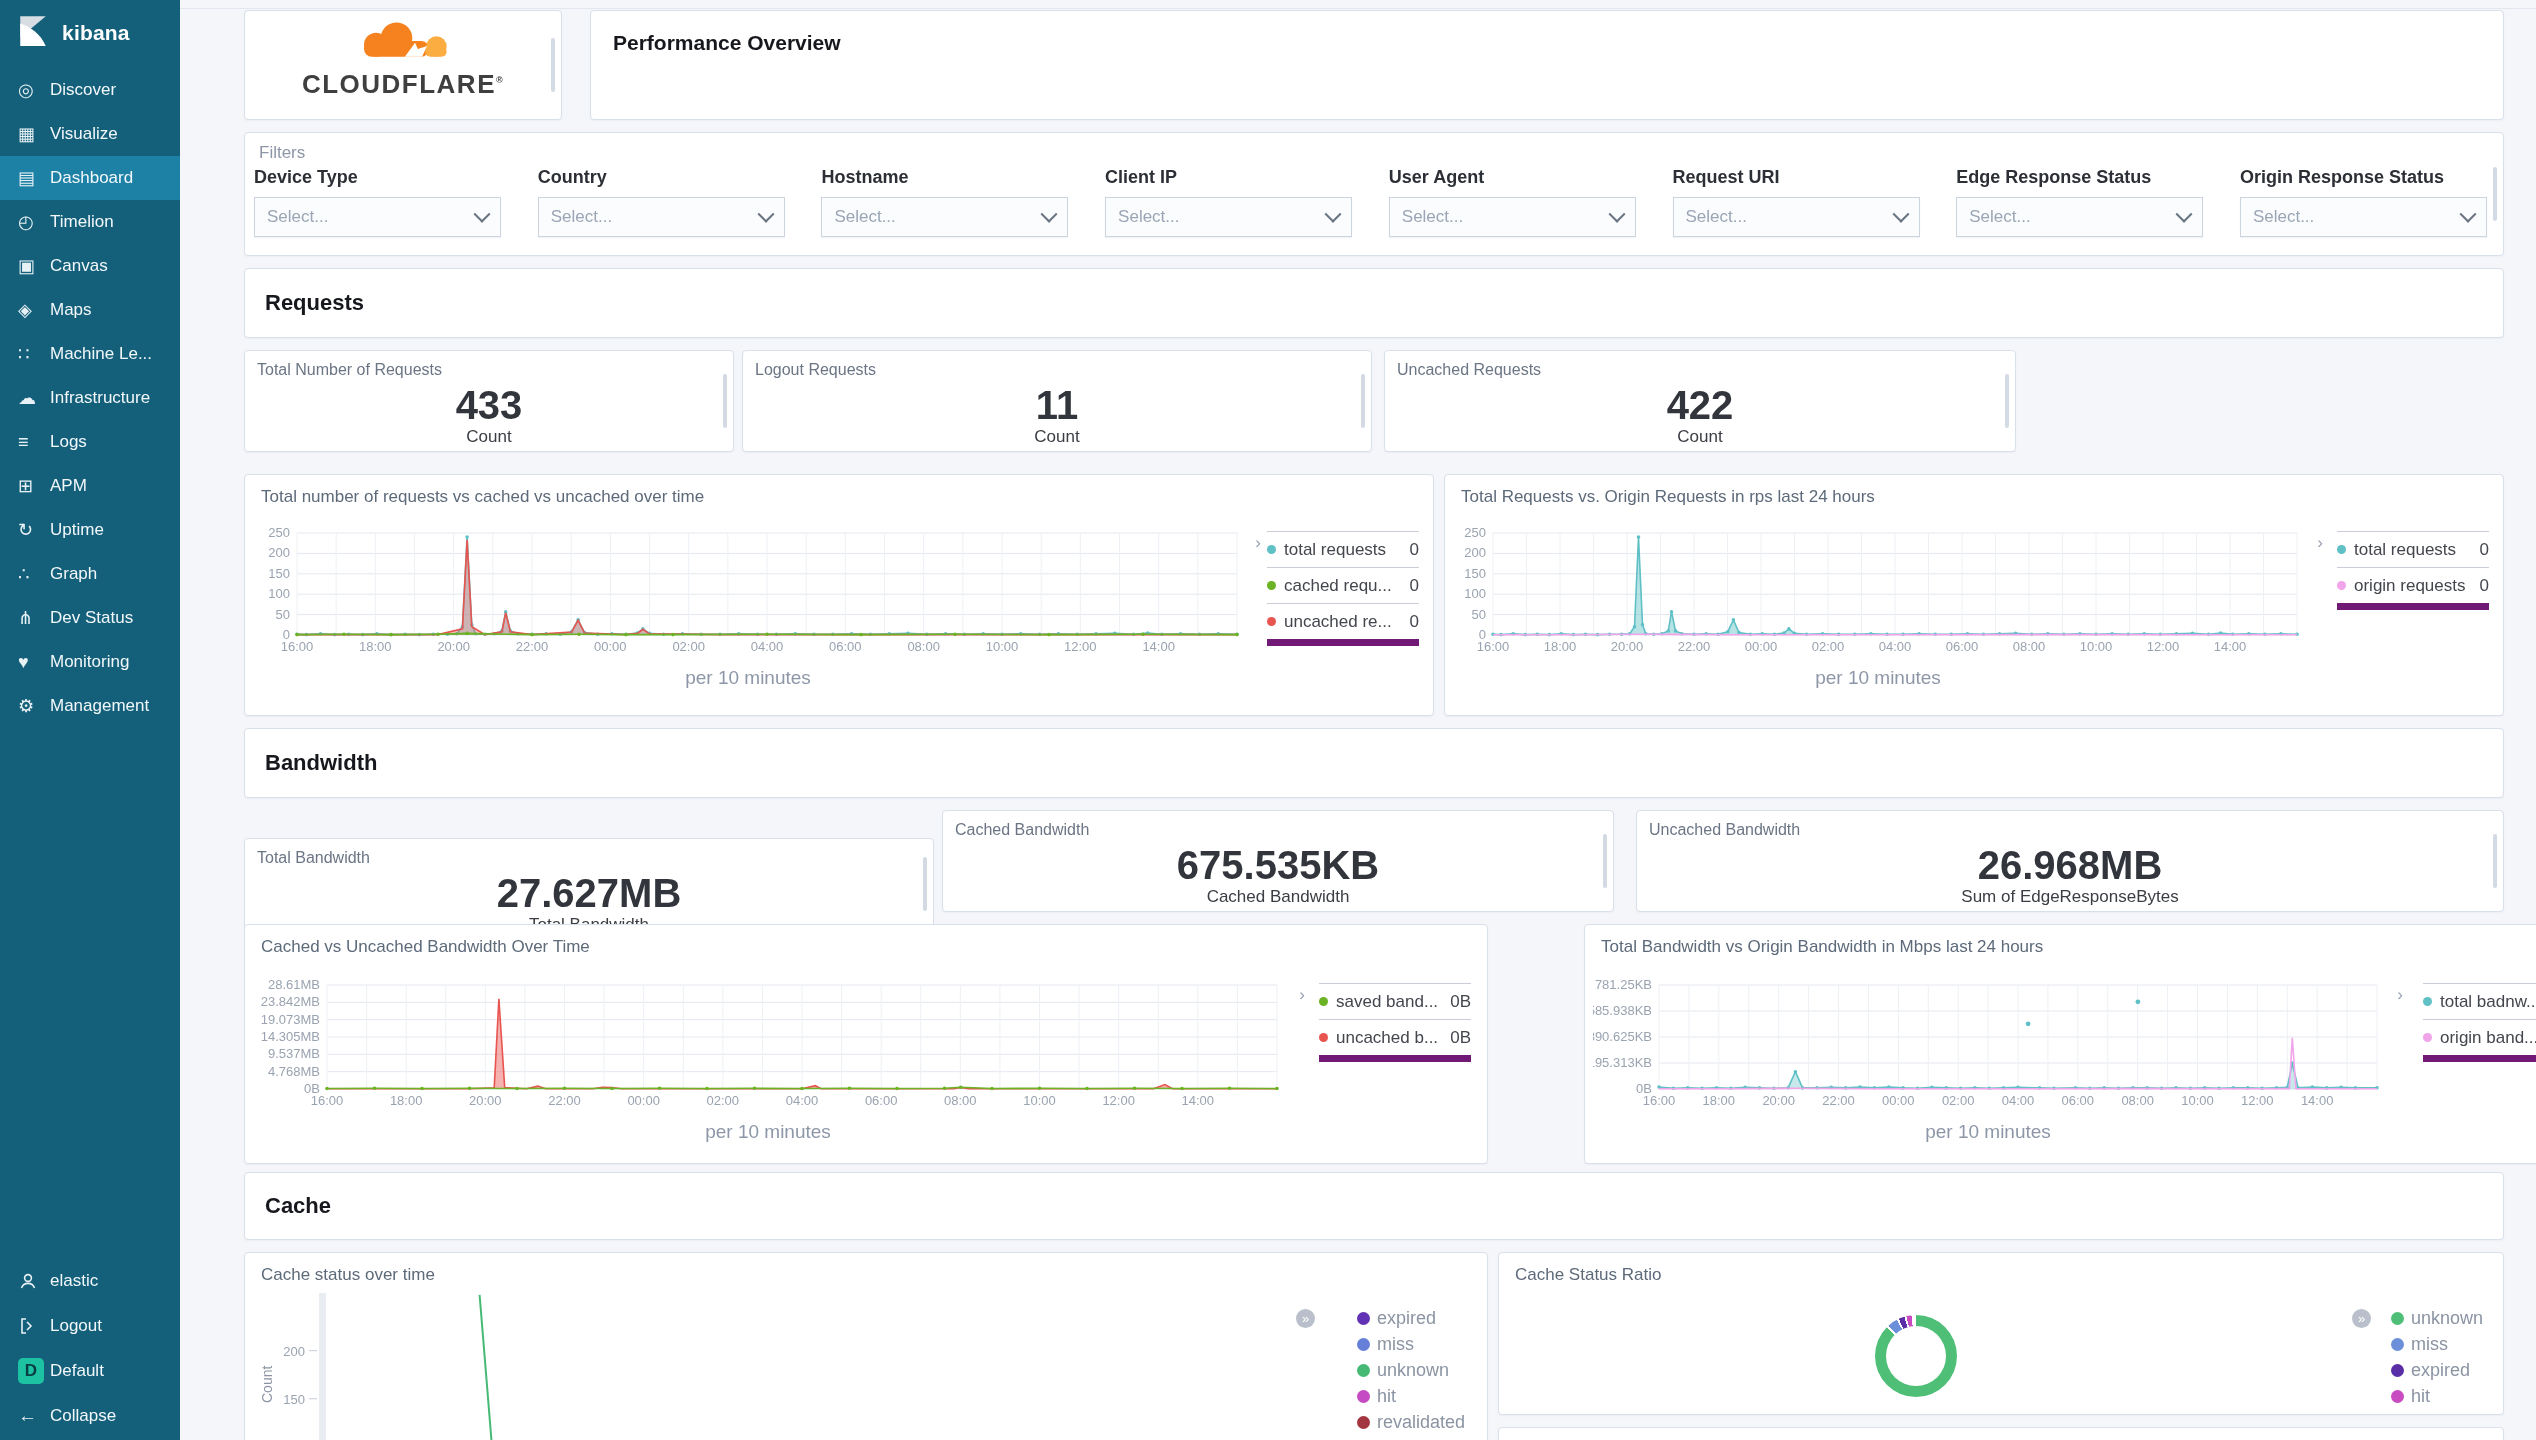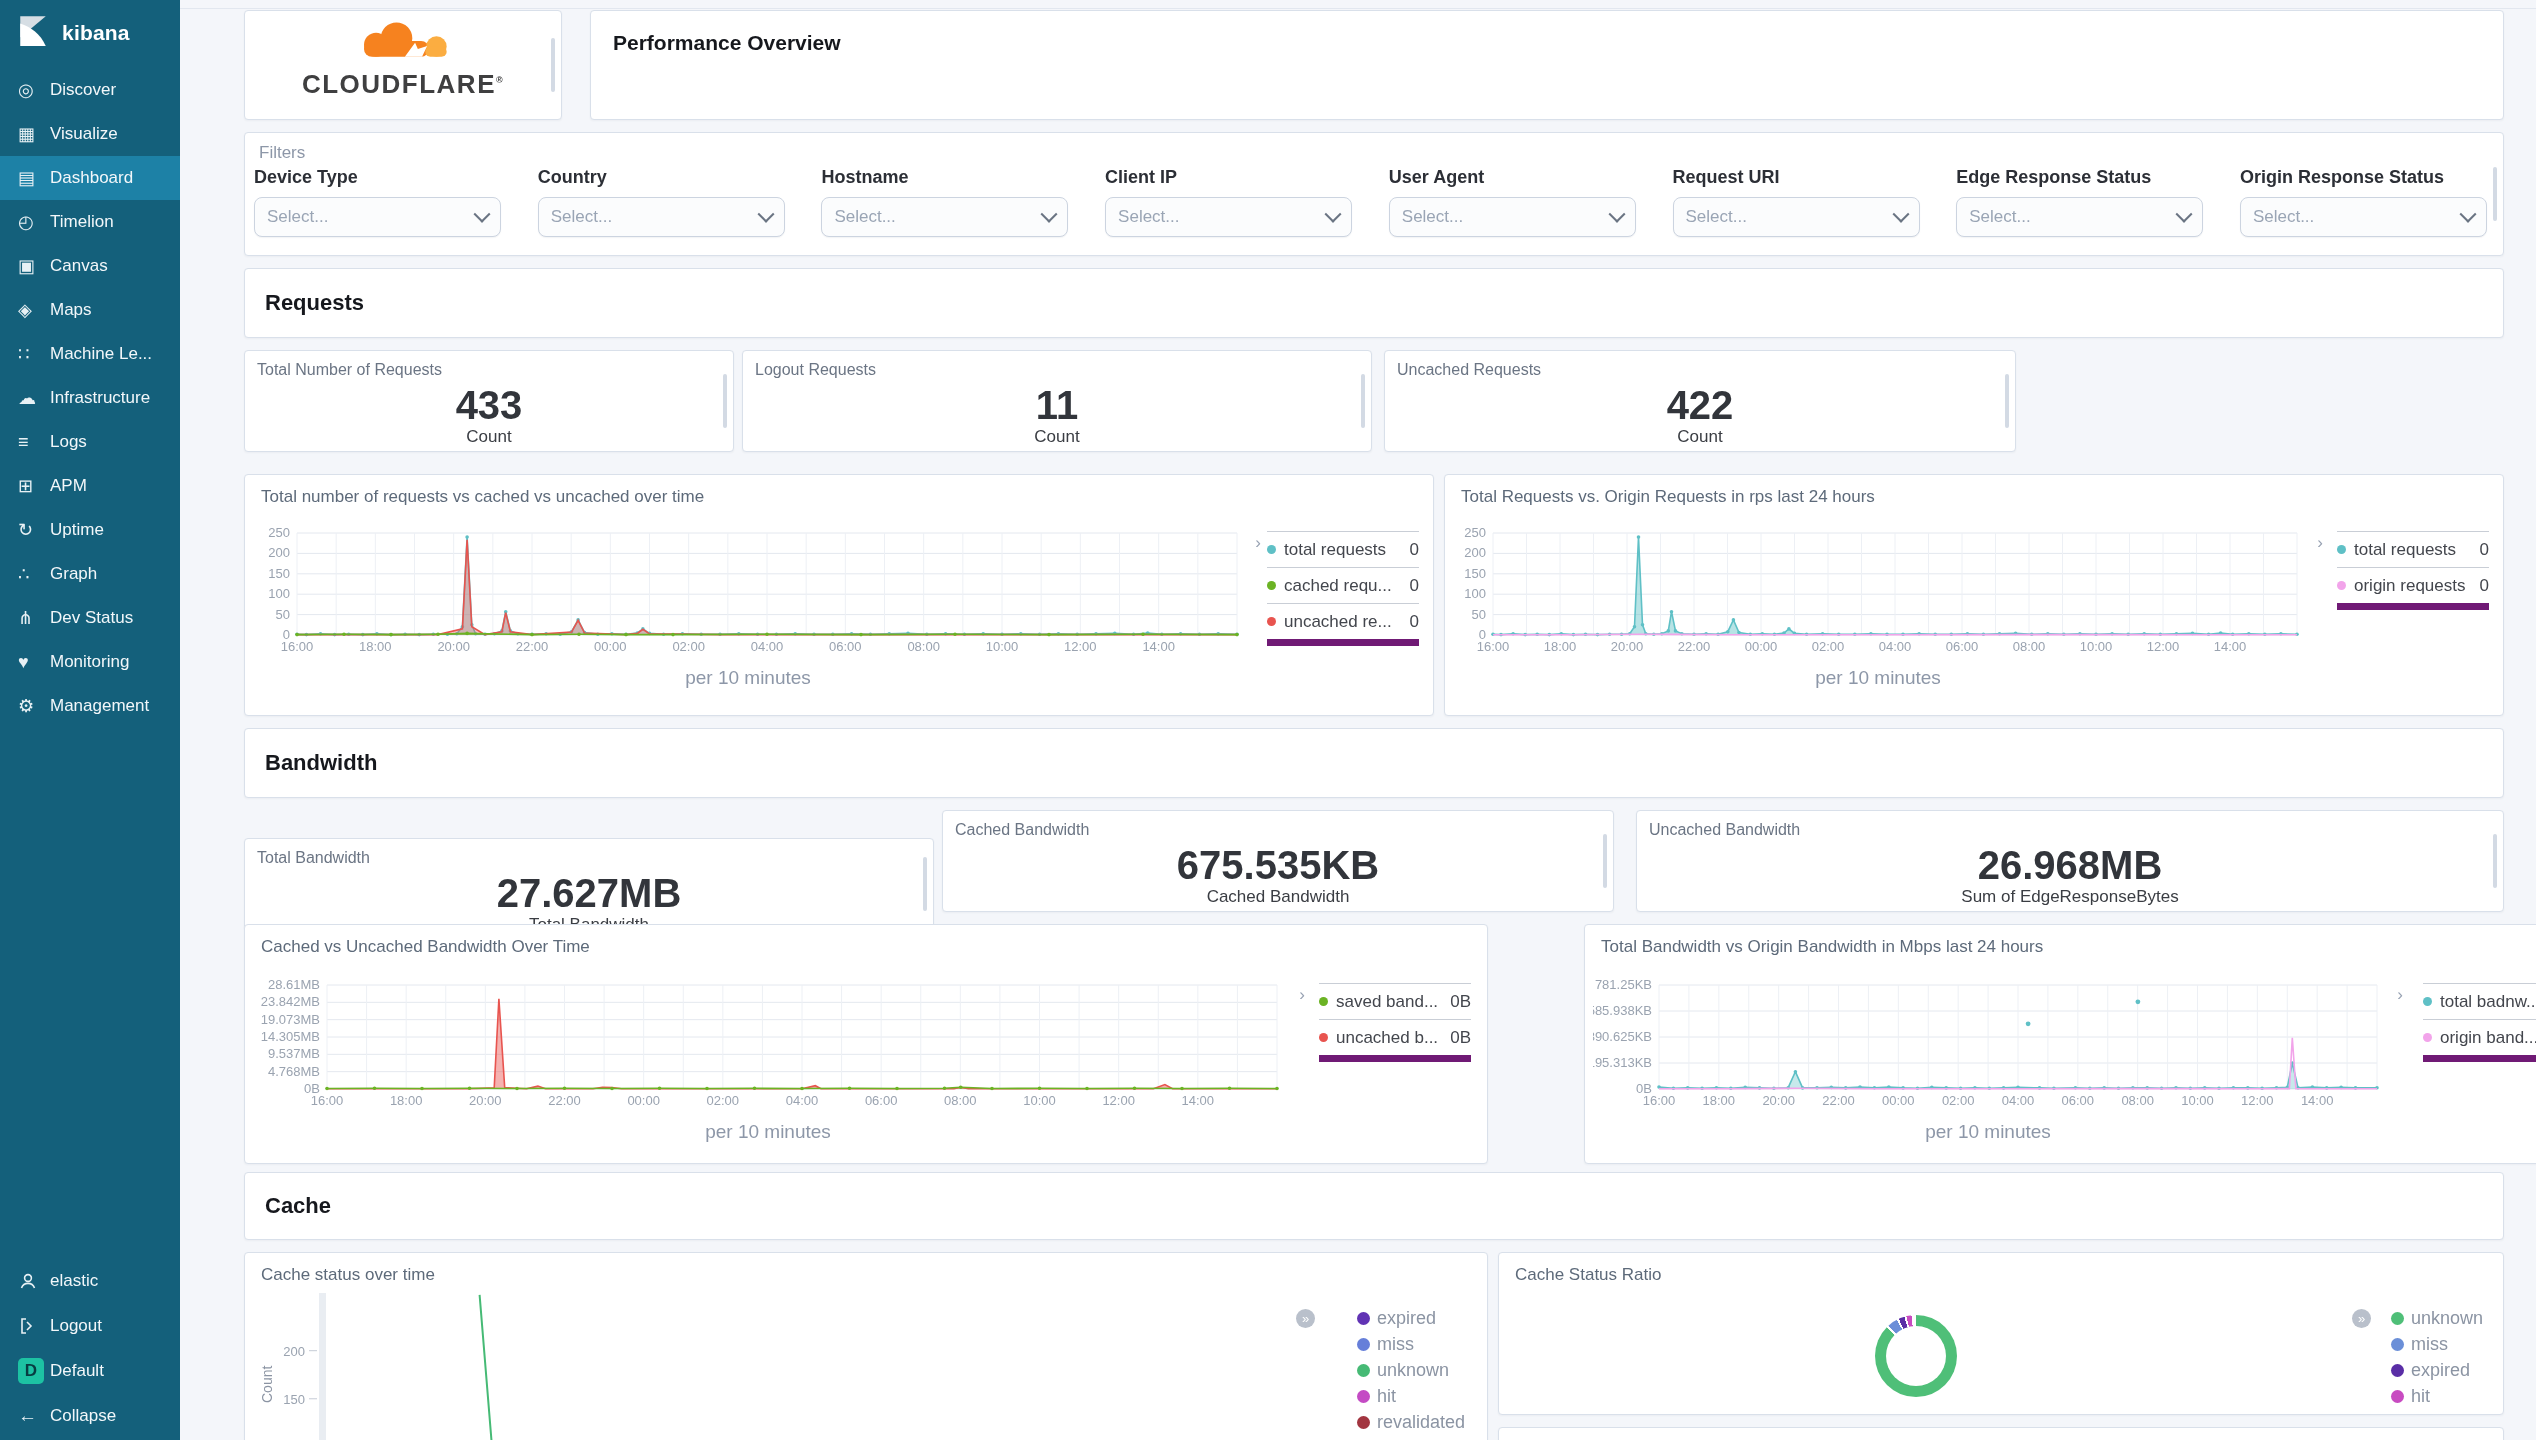--- a/index.html
+++ b/index.html
@@ -30,21 +30,21 @@
   .topline{position:absolute;left:180px;top:8px;width:2356px;height:1px;background:#e2e7ef;}
   
   #brand-panel .brand-wrap{display:flex;flex-direction:column;align-items:center;padding-top:4px;}
   .brand-word{font-weight:bold;font-size:26px;letter-spacing:1.5px;color:#3f3f40;line-height:1;}
   .brand-word sup{font-size:9px;}
   #overview-title{position:absolute;top:20px;left:22px;font-weight:bold;font-size:21px;color:#16181d;}
   
   #filters-title{position:absolute;top:10px;left:14px;font-size:17px;color:#8d97a8;}
   .filter-col{position:absolute;top:34px;width:250px;}
   .filter-label{font-weight:bold;font-size:18px;color:#2c2f36;margin-bottom:9px;}
-  .select-box{width:247px;height:40px;background:#fbfcfd;border:1px solid #ccd4e0;border-radius:8px;
+  .select-box{width:247px;height:40px;background:#fbfcfd;border:1px solid #ccd4e0;border-radius:0;
               display:flex;align-items:center;justify-content:space-between;padding:0 12px;
               box-sizing:border-box;cursor:pointer;box-shadow:0 1px 1px rgba(100,110,130,.08);}
   .select-box .ph{color:#9aa5b5;font-size:17px;}
   .chev{width:10px;height:10px;border-right:2px solid #6a7483;border-bottom:2px solid #6a7483;
         transform:rotate(45deg) translate(-2px,-2px);}
   
   .metric .mtitle{position:absolute;top:10px;left:12px;font-size:16px;color:#6b7584;white-space:nowrap;}
   .metric .mvalue{position:absolute;top:34px;left:0;right:0;text-align:center;font-size:40px;
                   font-weight:bold;color:#32353b;line-height:1;}
   .metric .mlabel{position:absolute;top:76px;left:0;right:0;text-align:center;font-size:17px;color:#3a3d43;}

